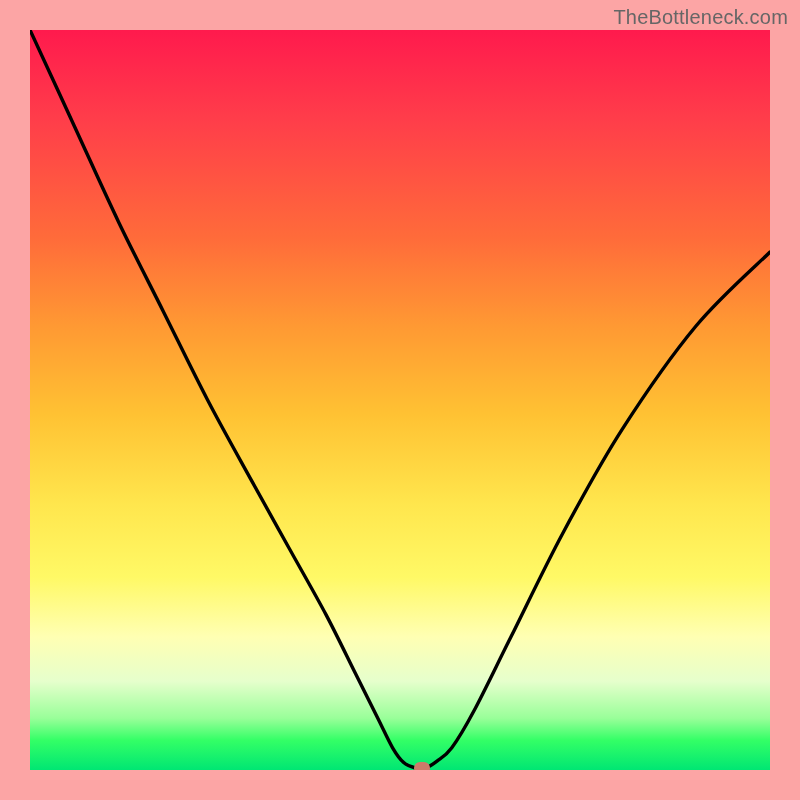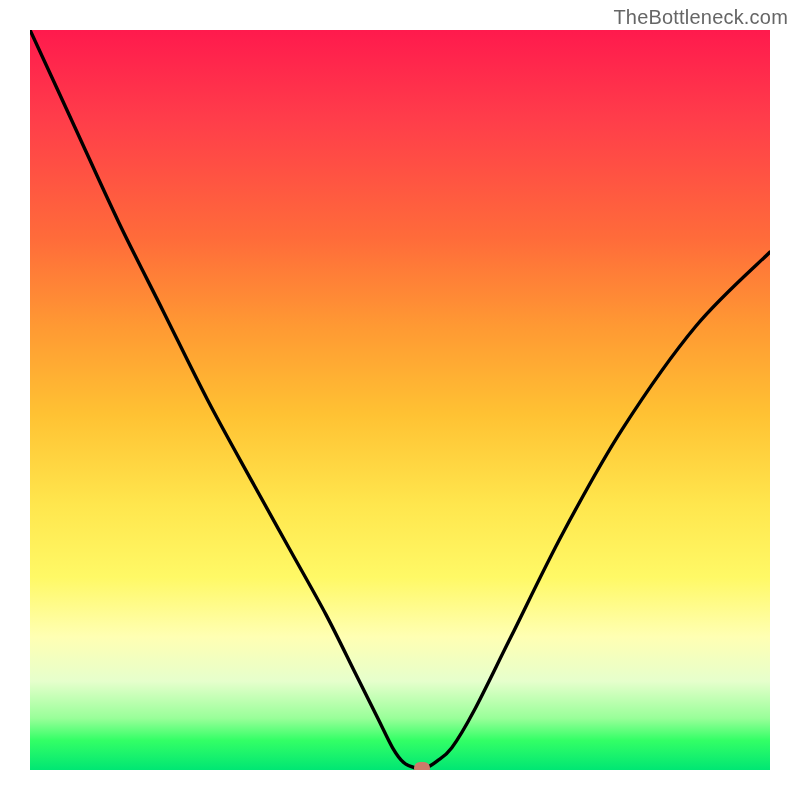--- a/index.html
+++ b/index.html
@@ -8,21 +8,21 @@
     width: 800px;
     height: 800px;
     background: #000;
     overflow: hidden;
     font-family: Arial, Helvetica, sans-serif;
   }
   .frame {
     position: absolute;
     left: 0; top: 0;
     width: 800px; height: 800px;
-    background: #ffffff;
+    background: #fca5a5;
   }
   .plot-area {
     position: absolute;
     left: 30px;
     top: 30px;
     width: 740px;
     height: 740px;
     overflow: hidden;
   }
   .gradient-bg {

